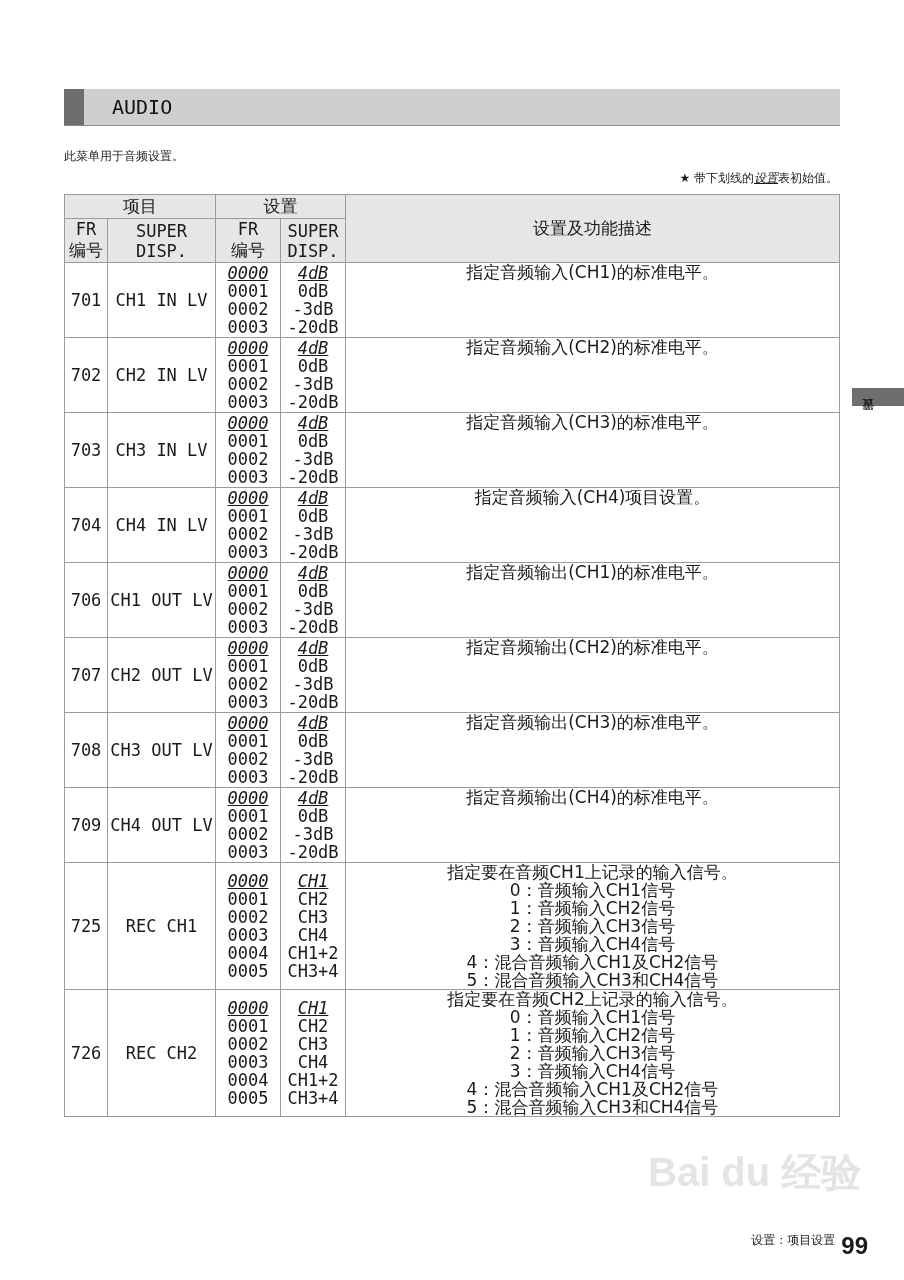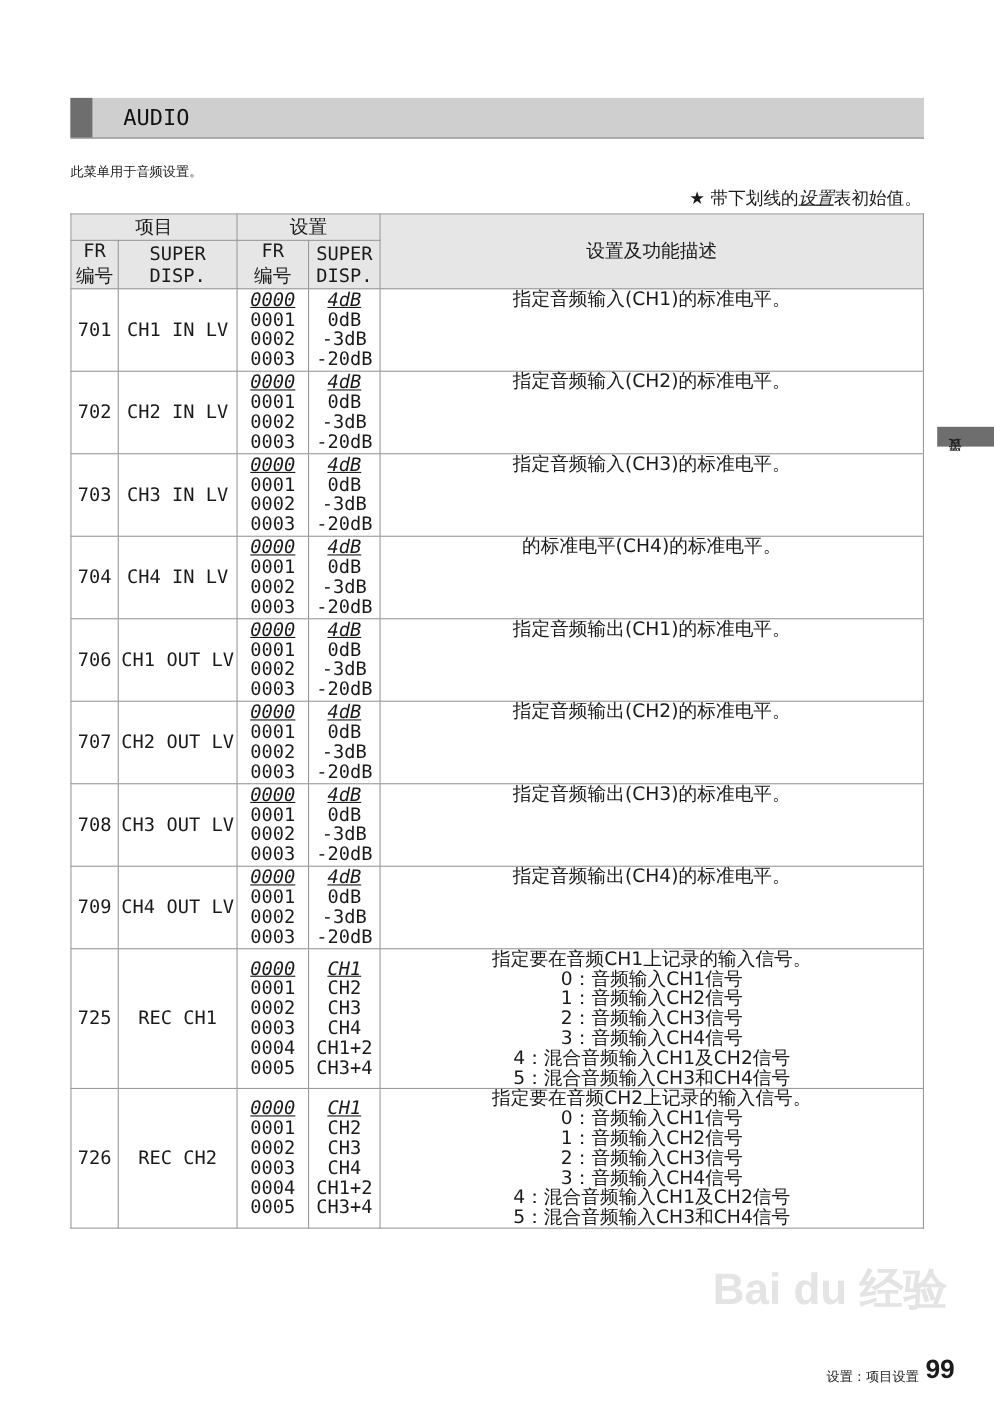--- a/index.html
+++ b/index.html
@@ -11,21 +11,21 @@
   .section-bar {
     position: absolute; left: 64px; top: 89px; width: 776px; height: 36px;
     background: #cfcfcf; border-bottom: 1px solid #8a8a8a; display: flex; align-items: center; gap: 20px;
   }
   .section-bar .accent { width: 20px; height: 36px; background: #6e6e6e; }
   .section-bar .title {
     margin-left: 8px; font-family: "DejaVu Sans Mono", "Liberation Mono", monospace;
     font-size: 20px; color: #111; letter-spacing: 0px;
   }
   .intro { position: absolute; left: 64px; top: 148px; font-size: 12px; }
-  .note { position: absolute; right: 66px; top: 170px; font-size: 16px; }
+  .note { position: absolute; right: 66px; top: 170px; font-size: 12px; }
   .note u { font-style: italic; }
   table.params {
     position: absolute; left: 64px; top: 194px; width: 776px;
     border-collapse: collapse; font-size: 17px;
   }
   table.params th, table.params td { border: 1px solid #9a9a9a; }
   table.params th {
     background: #e6e6e6; font-weight: normal; text-align: center; height: 18px; padding: 0;
     font-family: "DejaVu Sans Mono", "Liberation Mono", monospace;
   }
@@ -39,21 +39,21 @@
   .side-tab { position: absolute; left: 852px; top: 388px; width: 52px; height: 18px; background: #6e6e6e; }
   .side-label {
     position: absolute; left: 860px; top: 420px; font-size: 12px;
     writing-mode: vertical-rl; transform: rotate(180deg);
   }
   .watermark {
     position: absolute; left: 648px; top: 1150px; color: #e4e4e4; font-size: 40px; font-weight: bold;
     font-family: "Liberation Sans", sans-serif; line-height: 44px;
   }
   .watermark .url { font-size: 26px; font-weight: normal; }
-  .footer { position: absolute; right: 36px; top: 1232px; display: flex; align-items: flex-end; gap: 6px; }
+  .footer { position: absolute; right: 36px; top: 1232px; display: flex; align-items: flex-start; gap: 6px; }
   .footer .label { font-size: 12px; }
   .footer .page { font-size: 24px; font-weight: bold; font-family: "Liberation Sans", sans-serif; }
 </style>
 </head>
 <body>
 
 <div class="section-bar">
   <div class="accent"></div>
   <span class="title">AUDIO</span>
 </div>
@@ -157,21 +157,21 @@
           <div>0002</div>
           <div>0003</div>
         </td>
         <td class="vals" style="padding: 1px 0px;">
           <div class="default">4dB</div>
           <div>0dB</div>
           <div>-3dB</div>
           <div>-20dB</div>
         </td>
         <td class="desc">
-          <div>的标准电平(CH4)的标准电平。</div>
+          <div>指定音频输入(CH4)项目设置。</div>
         </td>
       </tr>
       <tr>
         <td>706</td>
         <td>CH1 OUT LV</td>
         <td class="vals" style="padding: 1px 0px;">
           <div class="default">0000</div>
           <div>0001</div>
           <div>0002</div>
           <div>0003</div>

